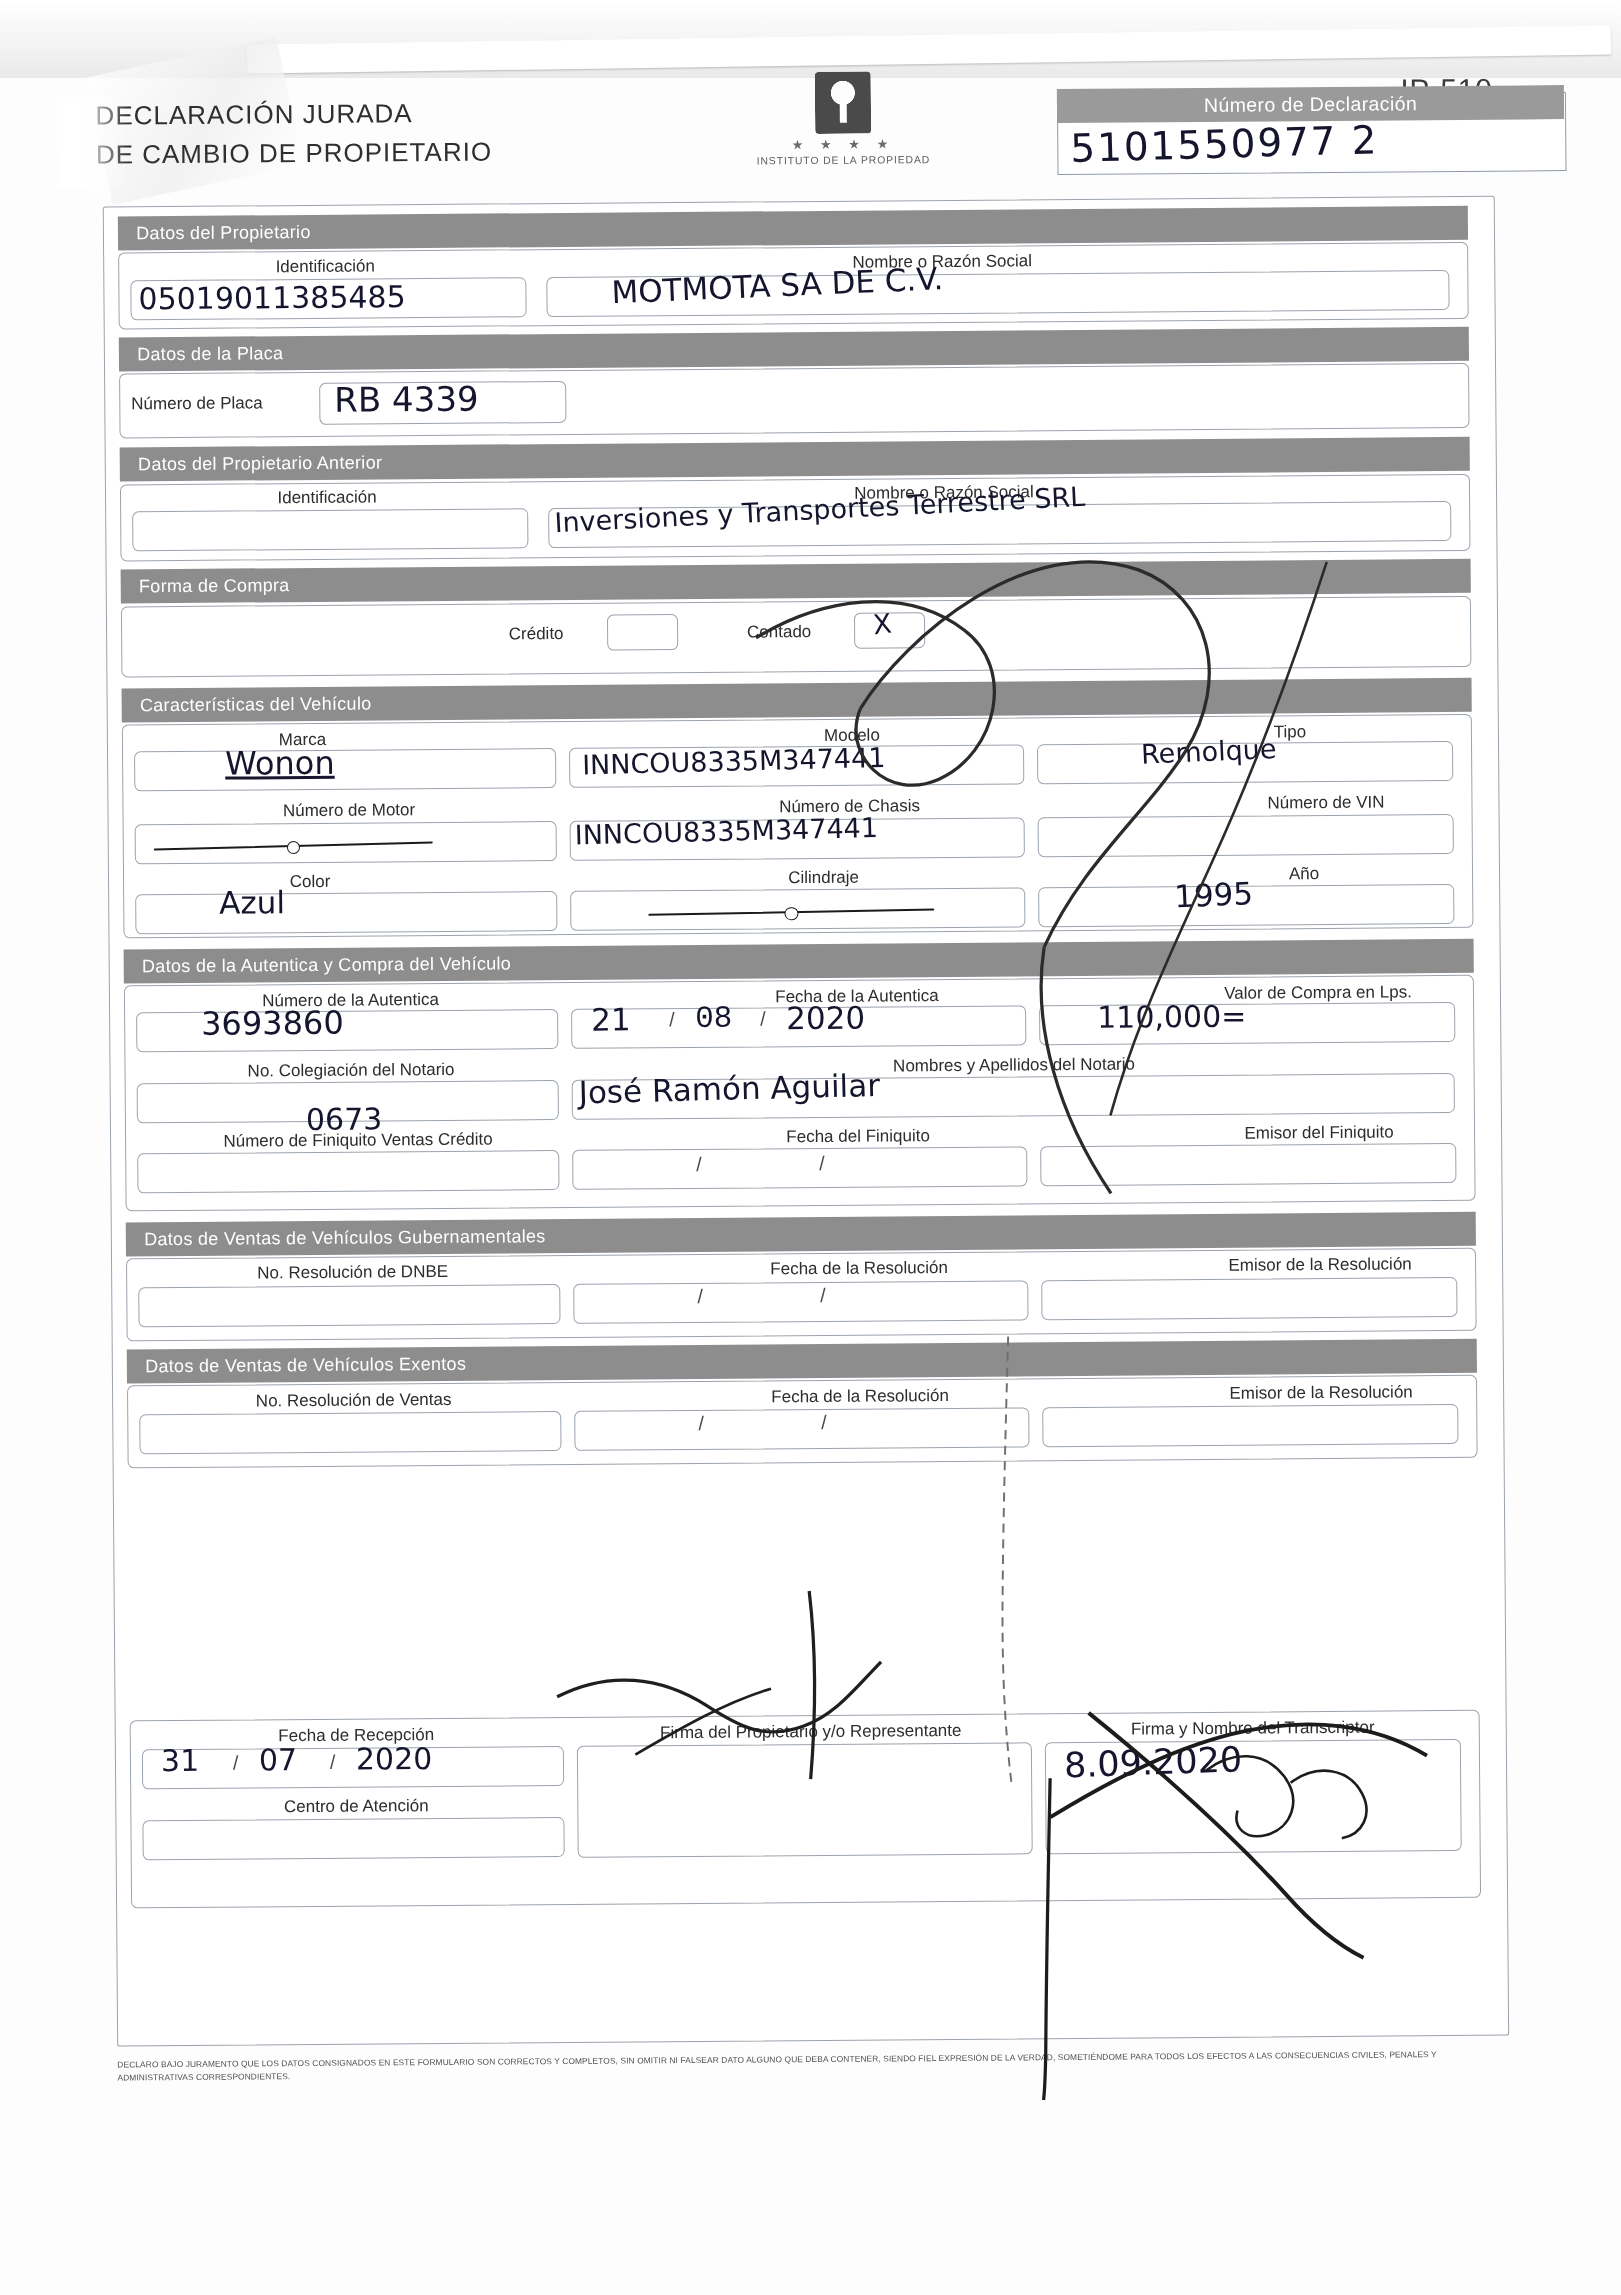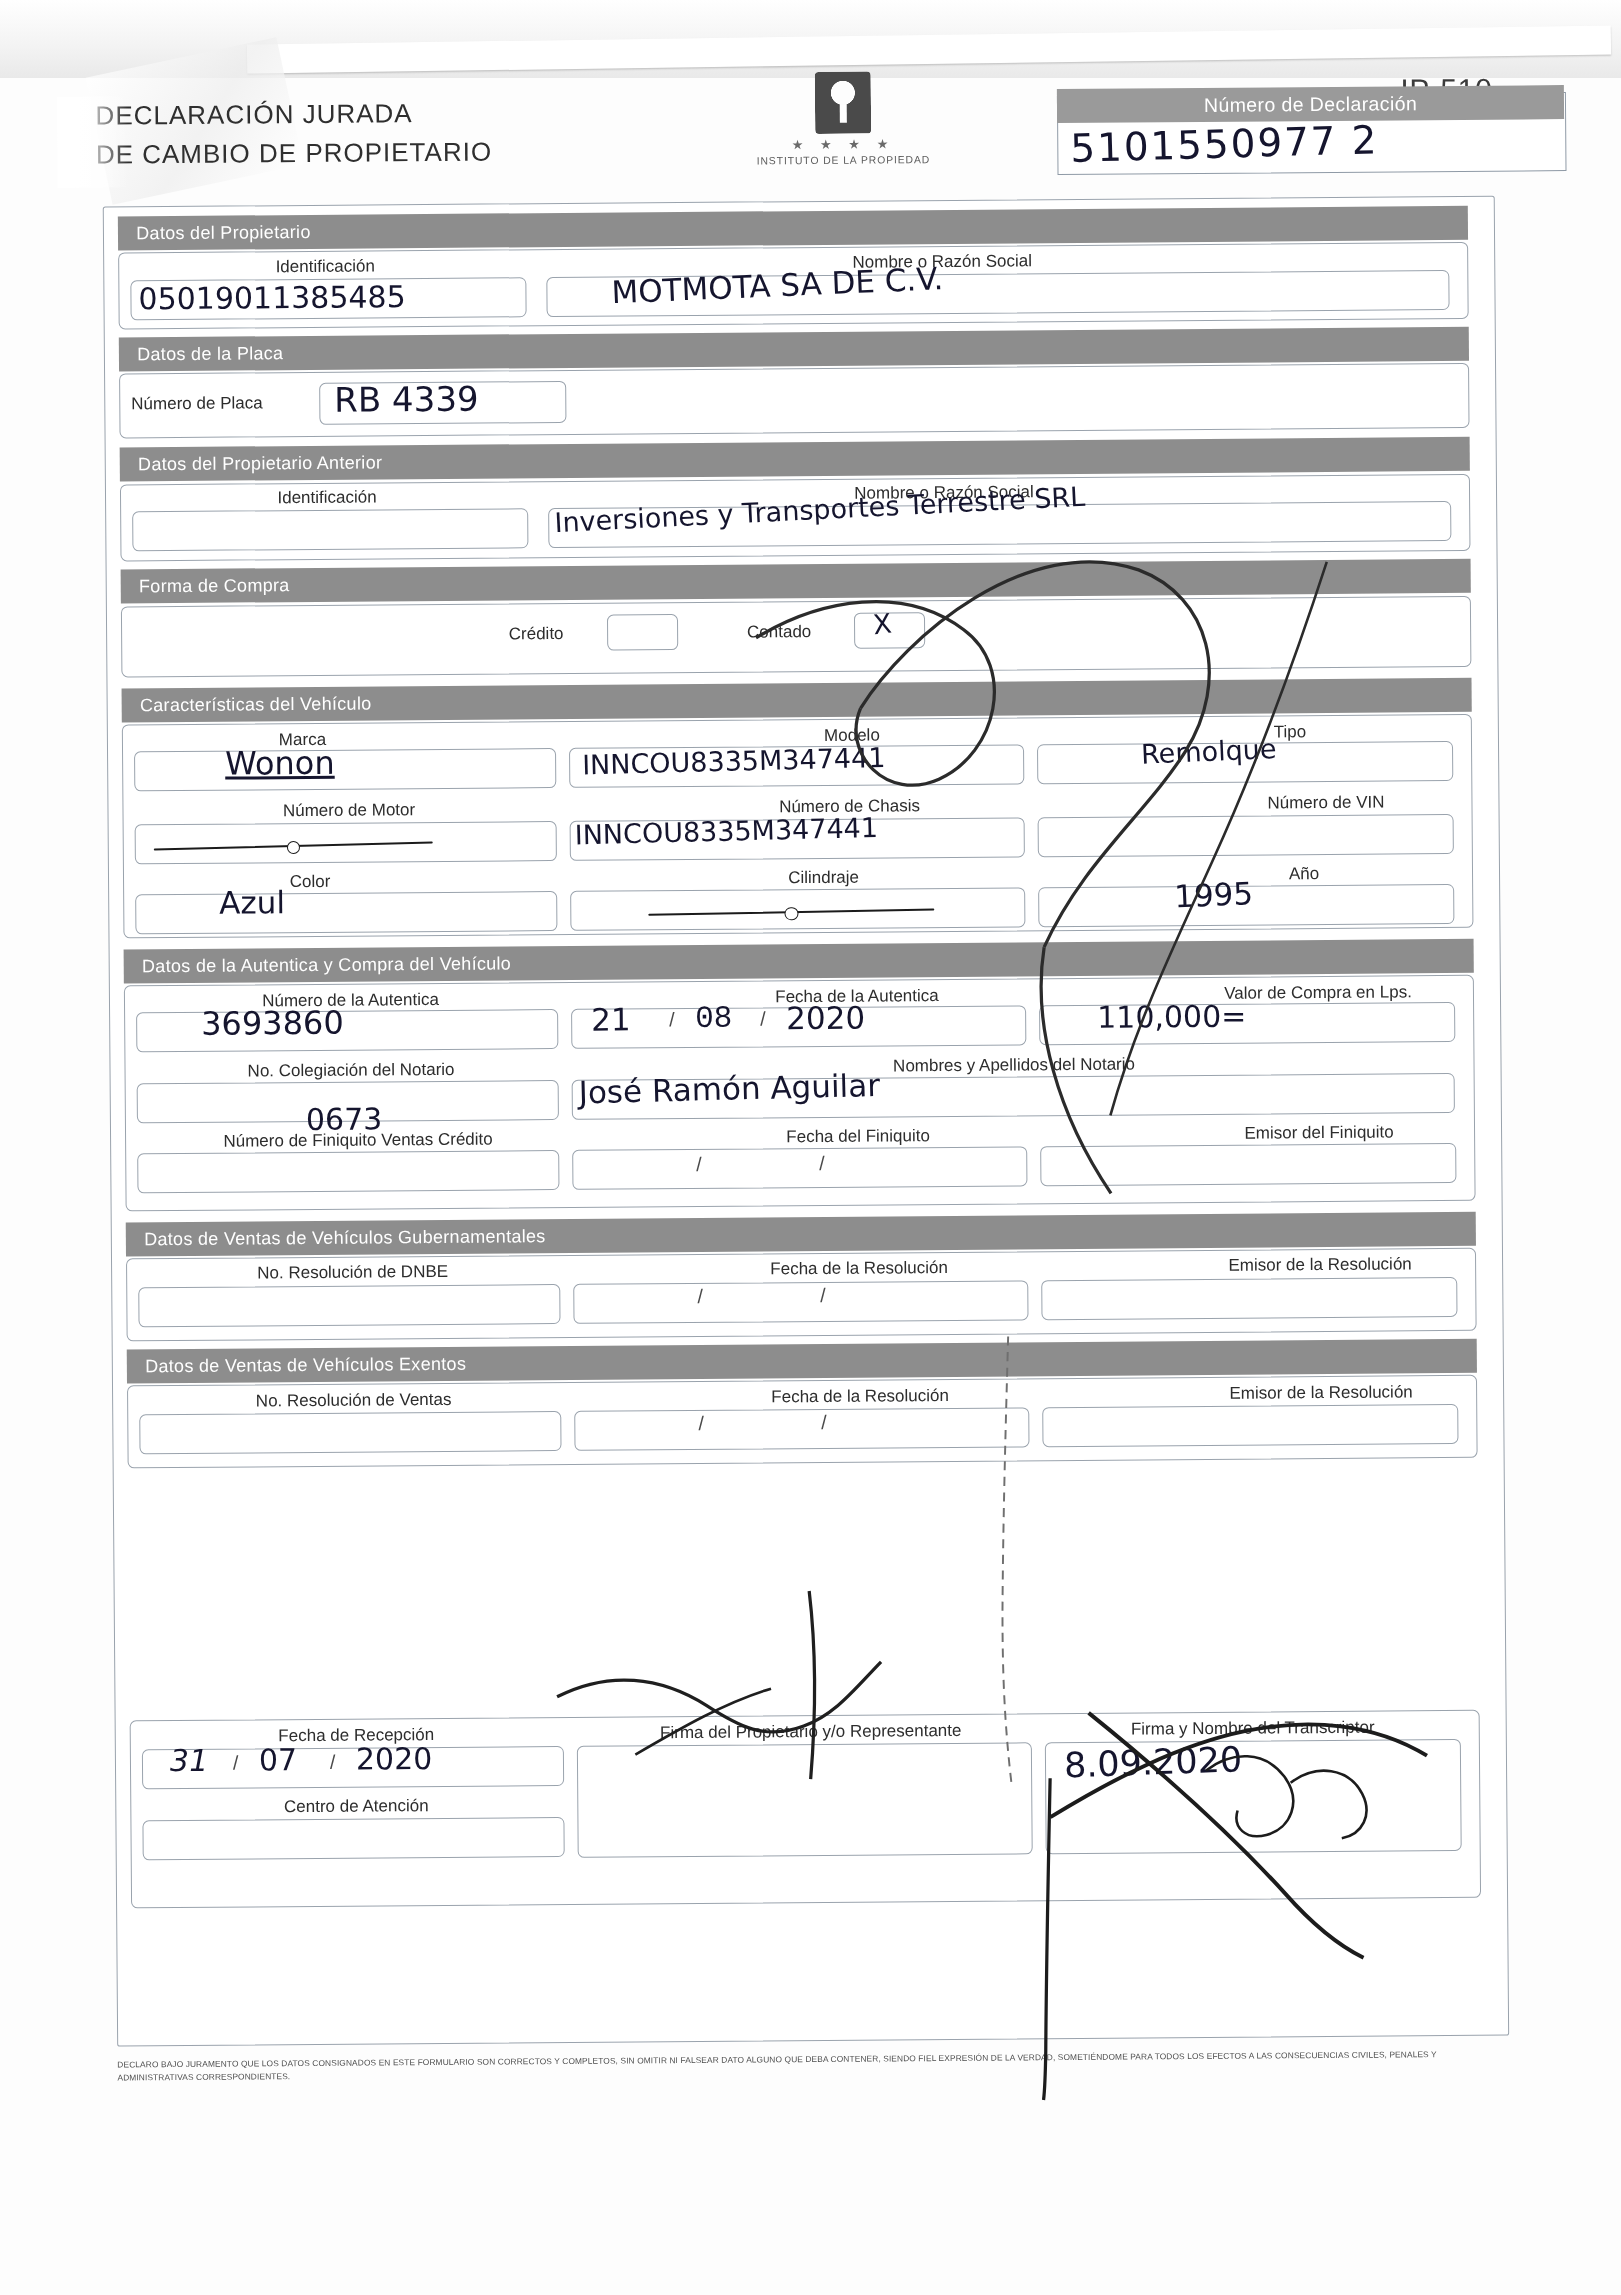--- a/index.html
+++ b/index.html
@@ -296,21 +296,21 @@
       <div class="fld" style="left:461px;top:1207px;width:455px;height:40px;"></div>
       <div class="slash" style="left:585px;top:1209px;">/</div>
       <div class="slash" style="left:708px;top:1209px;">/</div>
       <div class="lbl" style="left:1065px;top:1185px;width:286px;">Emisor de la Resolución</div>
       <div class="fld" style="left:929px;top:1207px;width:416px;height:40px;"></div>
 
       <div class="grp" style="top:1513px;height:188px;"></div>
 
       <div class="lbl" style="left:91px;top:1520px;width:299px;">Fecha de Recepción</div>
       <div class="fld" style="left:26px;top:1542px;width:422px;height:40px;"></div>
-      <div class="hand" style="left:54px;top:1536px;font-size:30px;font-style:italic;">31</div>
+      <div class="hand" style="left:45px;top:1536px;font-size:30px;">31</div>
       <div class="slash" style="left:117px;top:1545px;">/</div>
       <div class="hand" style="left:143px;top:1536px;font-size:30px;">07</div>
       <div class="slash" style="left:214px;top:1545px;">/</div>
       <div class="hand" style="left:240px;top:1536px;font-size:30px;">2020</div>
 
       <div class="lbl" style="left:97px;top:1591px;width:286px;">Centro de Atención</div>
       <div class="fld" style="left:26px;top:1613px;width:422px;height:40px;"></div>
 
       <div class="lbl" style="left:487px;top:1520px;width:416px;">Firma del Propietario y/o Representante</div>
       <div class="fld" style="left:461px;top:1542px;width:455px;height:112px;"></div>

